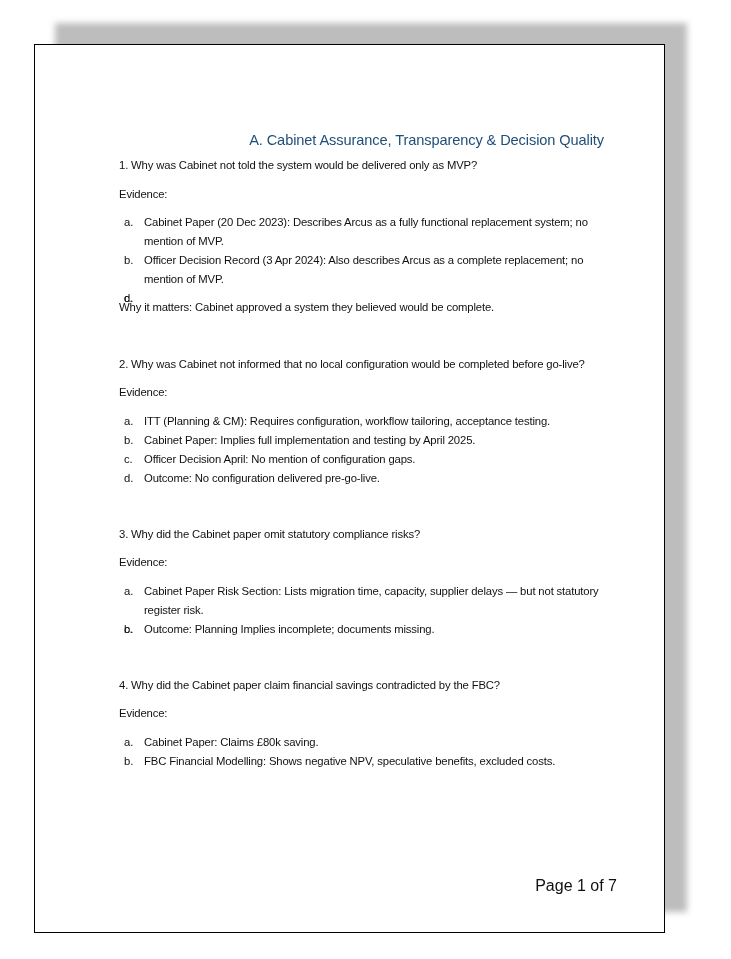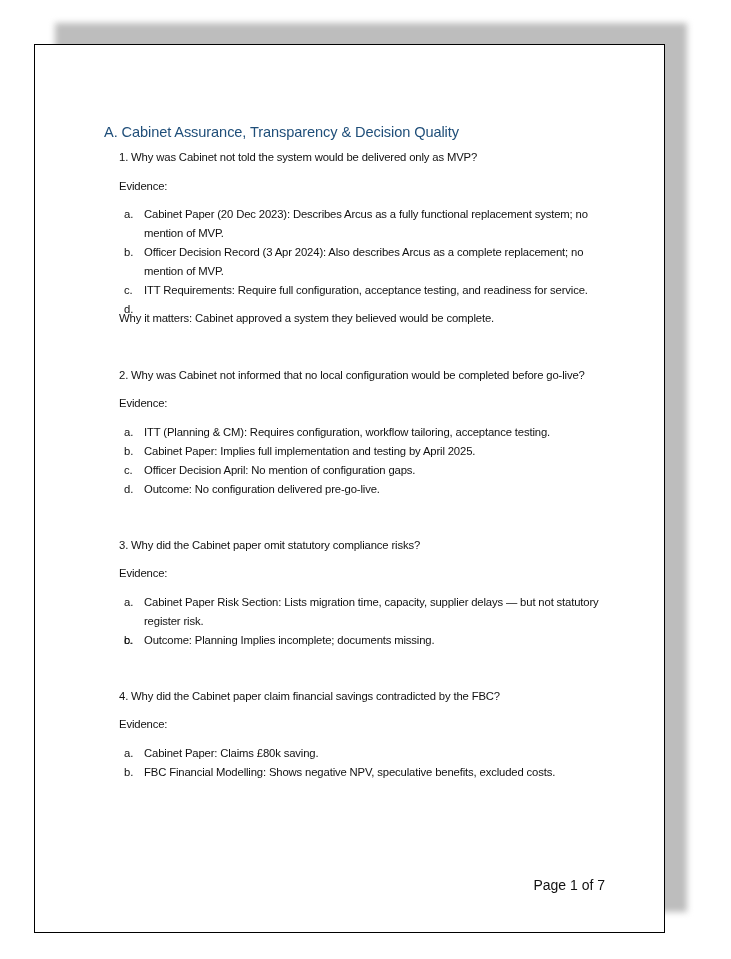--- a/index.html
+++ b/index.html
@@ -3,43 +3,43 @@
 <meta charset="utf-8">
 <style>
   html, body { margin: 0; padding: 0; background: #ffffff; }
   body { width: 731px; height: 959px; position: relative; overflow: hidden;
          font-family: "Liberation Sans", "DejaVu Sans", sans-serif; color: #111; }
   .shadow { position: absolute; left: 55px; top: 23px; width: 632px; height: 889px;
             background: #bdbdbd; filter: blur(3px); }
   .page { position: absolute; left: 34px; top: 44px; width: 631px; height: 889px;
           background: #fff; border: 1.5px solid #000; box-sizing: border-box; }
   .content { position: absolute; left: 69px; top: 77px; width: 500px; font-size: 11.3px; letter-spacing: -0.15px; }
-  .heading { color: #1f4e79; font-size: 14.6px; letter-spacing: -0.1px; margin: 0 0 6px 0; line-height: 20px; }
+  .heading { color: #1f4e79; font-size: 14.6px; letter-spacing: -0.1px; margin: 8px 0 6px 0; line-height: 20px; text-align: right; }
   .para { margin: 0 0 10px 15px; line-height: 18.5px; }
   .list { list-style: none; margin: 0 0 9px 0; padding: 0; }
   .list li { position: relative; padding-left: 40px; line-height: 19px; }
   .list li .mk { position: absolute; left: 20px; top: 0; }
   .gap { height: 28px; }
-  .footer { position: absolute; left: 4px; width: 566px; top: 832px; text-align: right; font-size: 14px; }
+  .footer { position: absolute; left: 16px; width: 566px; top: 832px; text-align: right; font-size: 16px; }
 </style>
 </head>
 <body>
 
 <div class="shadow"></div>
 <div class="page">
   <div class="content">
     <div class="heading">A. Cabinet Assurance, Transparency &amp; Decision Quality</div>
 
     <div>
       <p class="para">1. Why was Cabinet not told the system would be delivered only as MVP?</p>
       <p class="para">Evidence:</p>
       <ul class="list">
         <li><span class="mk">a.</span><span>Cabinet Paper (20 Dec 2023): Describes Arcus as a fully functional replacement system; no mention of MVP.</span></li>
         <li><span class="mk">b.</span><span>Officer Decision Record (3 Apr 2024): Also describes Arcus as a complete replacement; no mention of MVP.</span></li>
-        <li><span class="mk">c.</span><span>ITT Requirements: Require full configuration, acceptance testing, and readiness for service.</span></li>
+        <li><span class="mk">c.</span></li>
         <li><span class="mk">d.</span></li>
       </ul>
       <p class="para">Why it matters: Cabinet approved a system they believed would be complete.</p>
     </div>
     <div class="gap"></div>
 
     <div>
       <p class="para">2. Why was Cabinet not informed that no local configuration would be completed before go-live?</p>
       <p class="para">Evidence:</p>
       <ul class="list">

